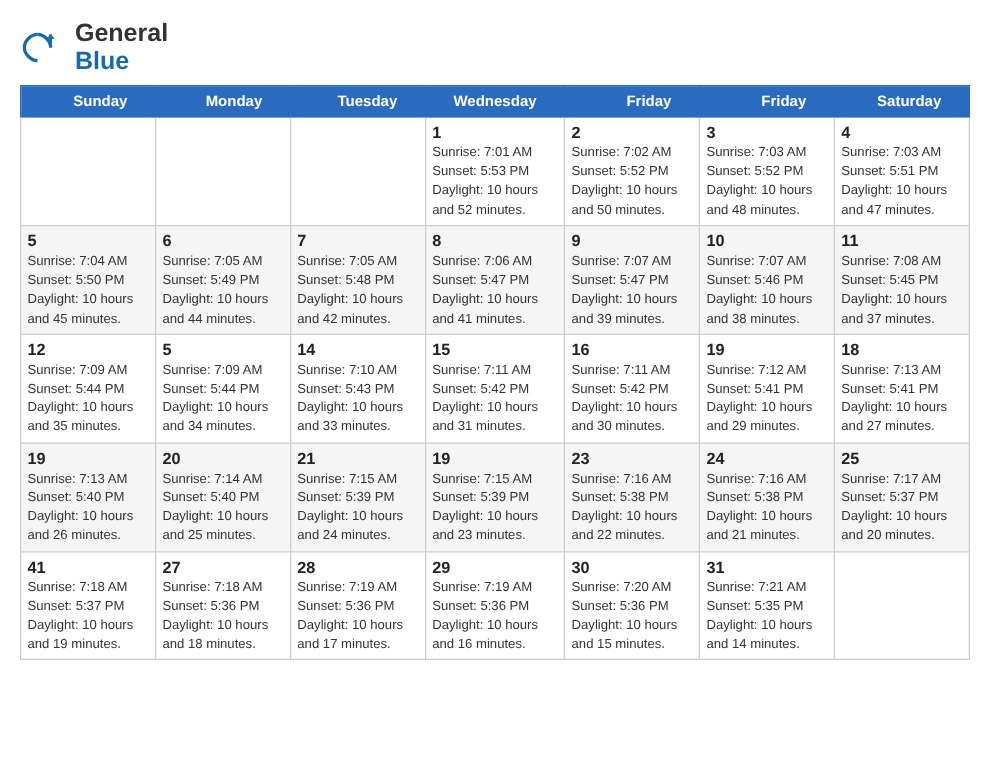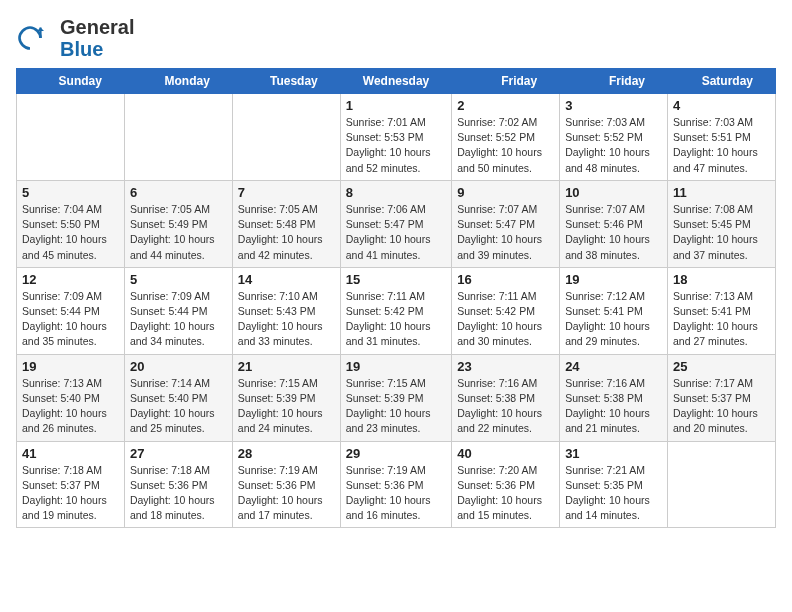--- a/index.html
+++ b/index.html
@@ -236,21 +236,21 @@
         </td>
         <td>
           <div class="day-num">28</div>
           <div class="day-info">Sunrise: 7:19 AM<br>Sunset: 5:36 PM<br>Daylight: 10 hours<br>and 17 minutes.</div>
         </td>
         <td>
           <div class="day-num">29</div>
           <div class="day-info">Sunrise: 7:19 AM<br>Sunset: 5:36 PM<br>Daylight: 10 hours<br>and 16 minutes.</div>
         </td>
         <td>
-          <div class="day-num">40</div>
+          <div class="day-num">30</div>
           <div class="day-info">Sunrise: 7:20 AM<br>Sunset: 5:36 PM<br>Daylight: 10 hours<br>and 15 minutes.</div>
         </td>
         <td>
           <div class="day-num">31</div>
           <div class="day-info">Sunrise: 7:21 AM<br>Sunset: 5:35 PM<br>Daylight: 10 hours<br>and 14 minutes.</div>
         </td>
         <td class="empty"></td>
       </tr>
     </tbody>
 </table>

